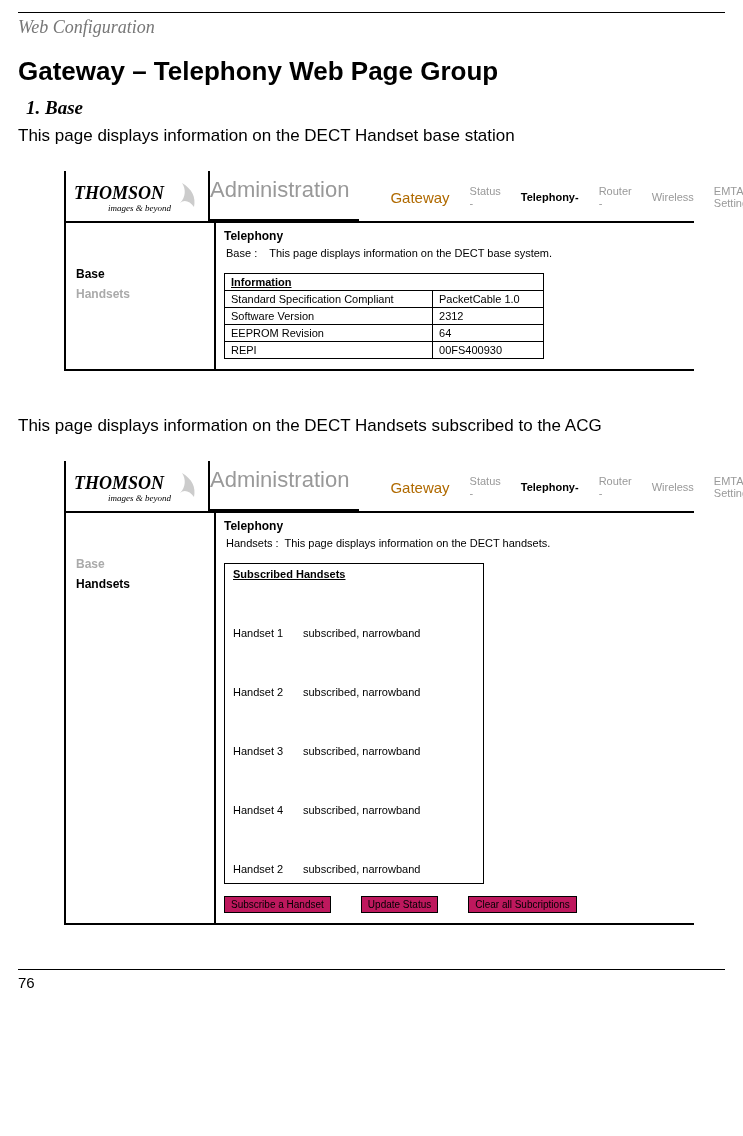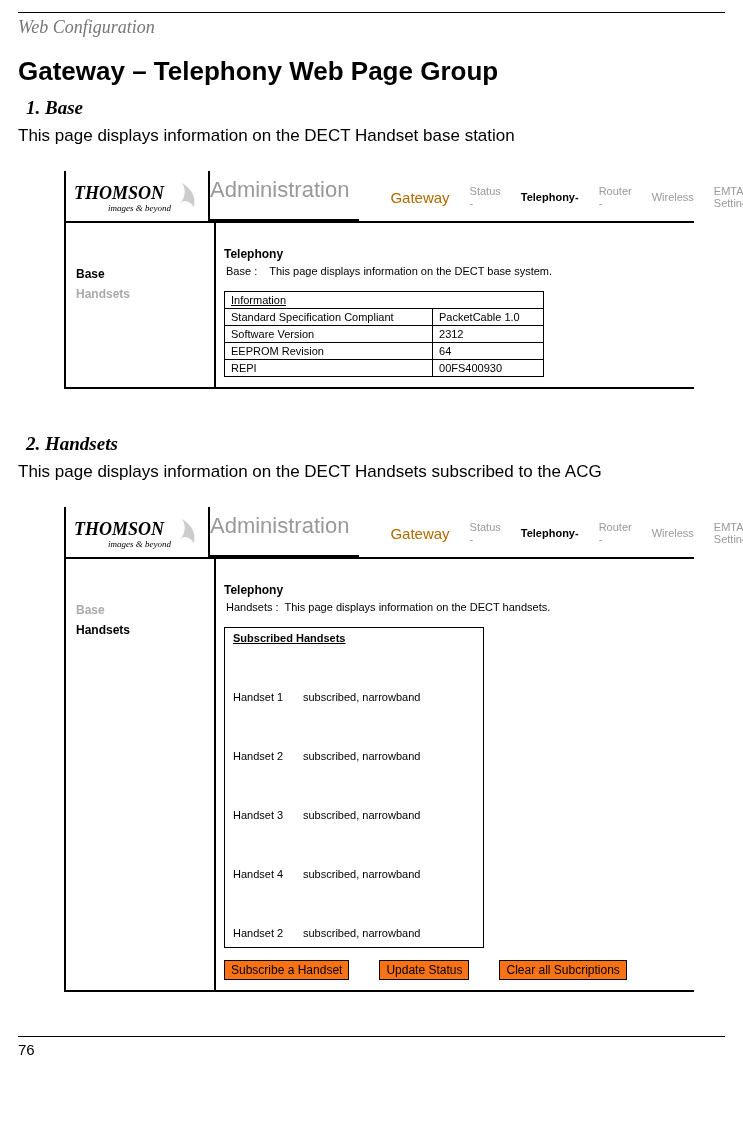--- a/index.html
+++ b/index.html
@@ -19,33 +19,33 @@
   .admin-title { text-align: right; font-family: Verdana, Arial, sans-serif; font-size: 22px; color: #999; padding: 6px 10px 2px 0; border-bottom: 2px solid #000; }
   .tabs { display: flex; align-items: center; gap: 20px; padding: 6px 10px 4px 20px; font-family: Verdana, Arial, sans-serif; font-size: 11px; }
   .tabs .gw { color: #b06a00; font-size: 15px; font-family: Verdana, Arial, sans-serif; }
   .tabs .tab { color: #999; }
   .tabs .tab.active { color: #000; font-weight: 700; }
   .admin-panel .row2 { display: flex; border-bottom: 2px solid #000; }
   .side-cell { width: 150px; border-right: 2px solid #000; padding: 44px 10px 10px 10px; font-family: Verdana, Arial, sans-serif; font-size: 12px; font-weight: 700; }
   .side-link { display:block; margin-bottom: 6px; }
   .side-link.active { color: #000; }
   .side-link.inactive { color: #aaa; }
-  .content-cell { flex: 1; padding: 24px 8px 10px 8px; font-family: Verdana, Arial, sans-serif; font-size: 11px; }
+  .content-cell { flex: 1; padding: 6px 8px 10px 8px; font-family: Verdana, Arial, sans-serif; font-size: 11px; }
   .content-cell .sect { color: #000; font-weight: 700; font-size: 12px; margin-bottom: 4px; }
   .content-cell .desc { margin: 2px 0 14px 2px; font-size: 11px; }
   .desc .lbl { font-weight: 400; }
   table.info { border-collapse: collapse; font-size: 11px; width: 320px; }
-  table.info th { text-align: left; font-weight: 400; text-decoration: underline; border: 1px solid #000; padding: 2px 6px; background:#fff; }
+  table.info th { text-align: left; font-weight: 700; text-decoration: underline; border: 1px solid #000; padding: 2px 6px; background:#fff; }
   table.info td { border: 1px solid #000; padding: 2px 6px; }
   .subbox { border: 1px solid #000; width: 260px; padding: 4px 8px 6px 8px; font-size: 11px; }
   .subbox .stitle { font-weight: 700; text-decoration: underline; margin-bottom: 4px; }
   .subbox .hrow { display: flex; gap: 6px; margin-bottom: 2px; margin-top: 47px; }
   .subbox .hrow .hn { width: 64px; }
   .btns { display: flex; gap: 30px; margin-top: 12px; }
-  .btn { border: 1px solid #000; background: #f97316; font-family: Verdana, Arial, sans-serif; font-size: 12px; padding: 2px 6px; cursor: pointer; }
+  .btn { border: 1px solid #000; background: #be185d; font-family: Verdana, Arial, sans-serif; font-size: 10px; padding: 2px 6px; cursor: pointer; }
   .pagenum { position: relative; margin-top: 24px; font-family: Arial, sans-serif; font-size: 15px; }
   .pagenum .rule { border-top: 1px solid #000; margin-bottom: 4px; }
 </style>
 </head>
 <body>
 
 <div class="page">
   <div class="hdr-rule"></div>
   <div class="running-head">Web Configuration</div>
 
@@ -108,21 +108,20 @@
               <td>REPI</td>
               <td>00FS400930</td>
             </tr>
           </tbody>
             </table>
         </div>
       </div>
     </div>
   </div>
 
-  <h2 class="sub">2. Handsets</h2>
   <p class="body">This page displays information on the DECT Handsets subscribed to the ACG</p>
 
   <div class="panel-wrap">
     <div class="admin-panel">
       <div class="row1">
         <div class="logo-cell">
           <svg class="logo-svg" width="130" height="42" viewBox="0 0 130 42">
             <text x="2" y="22" font-family="Georgia, 'Times New Roman', serif" font-style="italic" font-weight="700" font-size="18" fill="#000">THOMSON</text>
             <text x="36" y="34" font-family="Georgia, serif" font-style="italic" font-size="9" fill="#000">images &amp; beyond</text>
             <path d="M110 6 C120 12 124 20 122 30 C118 24 112 22 108 26 C114 20 114 12 110 6 Z" fill="#ccc"></path>

